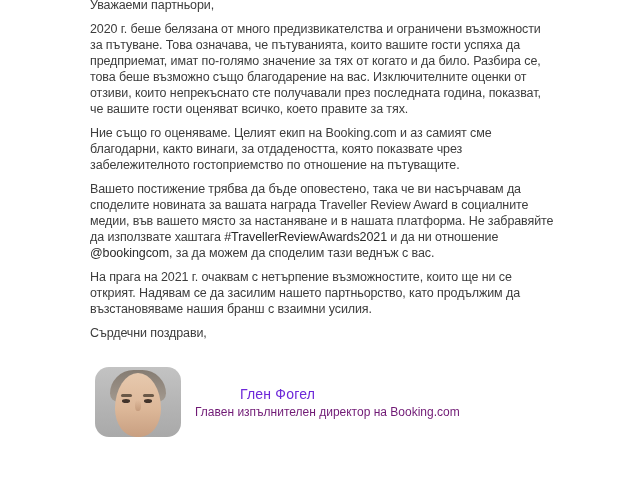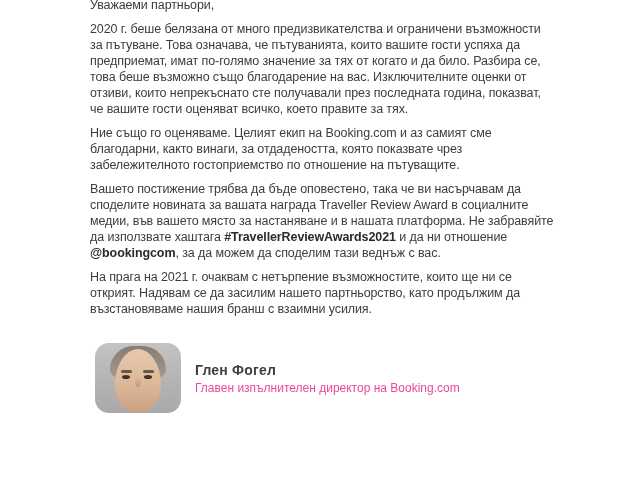--- a/index.html
+++ b/index.html
@@ -23,21 +23,21 @@
     font-size: 12.5px;
     line-height: 16px;
     letter-spacing: -0.1px;
     color: #3c3c3c;
     white-space: pre-line;
   }
   .letter-body .para:first-child {
     margin-top: -3px;
   }
   .para .b {
-    font-weight: bold;
+    font-weight: normal;
     color: #2a2a2a;
   }
   .signature {
     display: flex;
     align-items: flex-start;
     margin-top: 26px;
   }
   .photo {
     position: relative;
     flex: none;
@@ -94,29 +94,30 @@
     height: 11px;
     border-radius: 45%;
     background: linear-gradient(180deg, rgba(0,0,0,0) 0%, rgba(155,105,75,0.35) 100%);
   }
   .sig-text {
     padding: 19px 0 0 14px;
   }
   .sig-name {
     font-size: 14px;
     line-height: 16px;
-    font-weight: bold;
+    font-weight: normal;
     letter-spacing: 0.2px;
-    color: #404040;
+    color: #6d28d9;
+    margin-left: 45px;
   }
   .sig-title {
     margin-top: 3px;
     font-size: 12px;
     line-height: 14px;
-    color: #ec4899;
+    color: #701a75;
   }
 </style>
 </head>
 <body>
 
 <main class="letter">
 
   <div class="letter-body">
       <p class="para">Уважаеми партньори,</p>
       <p class="para">2020 г. беше белязана от много предизвикателства и ограничени възможности
@@ -129,20 +130,21 @@
 благодарни, както винаги, за отдадеността, която показвате чрез
 забележителното гостоприемство по отношение на пътуващите.</p>
       <p class="para"><span>Вашето постижение трябва да бъде оповестено, така че ви насърчавам да
 споделите новината за вашата награда Traveller Review Award в социалните
 медии, във вашето място за настаняване и в нашата платформа. Не забравяйте
 да използвате хаштага </span><span class="b">#TravellerReviewAwards2021</span><span> и да ни отношение
 </span><span class="b">@bookingcom</span><span>, за да можем да споделим тази веднъж с вас.</span></p>
       <p class="para">На прага на 2021 г. очаквам с нетърпение възможностите, които ще ни се
 открият. Надявам се да засилим нашето партньорство, като продължим да
 възстановяваме нашия бранш с взаимни усилия.</p>
+      <p class="para">Сърдечни поздрави,</p>
     </div>
 
   <div class="signature">
     <div class="photo">
       <div class="ph-hair"></div>
       <div class="ph-head"></div>
       <div class="ph-brow l"></div>
       <div class="ph-brow r"></div>
       <div class="ph-eye l"></div>
       <div class="ph-eye r"></div>

